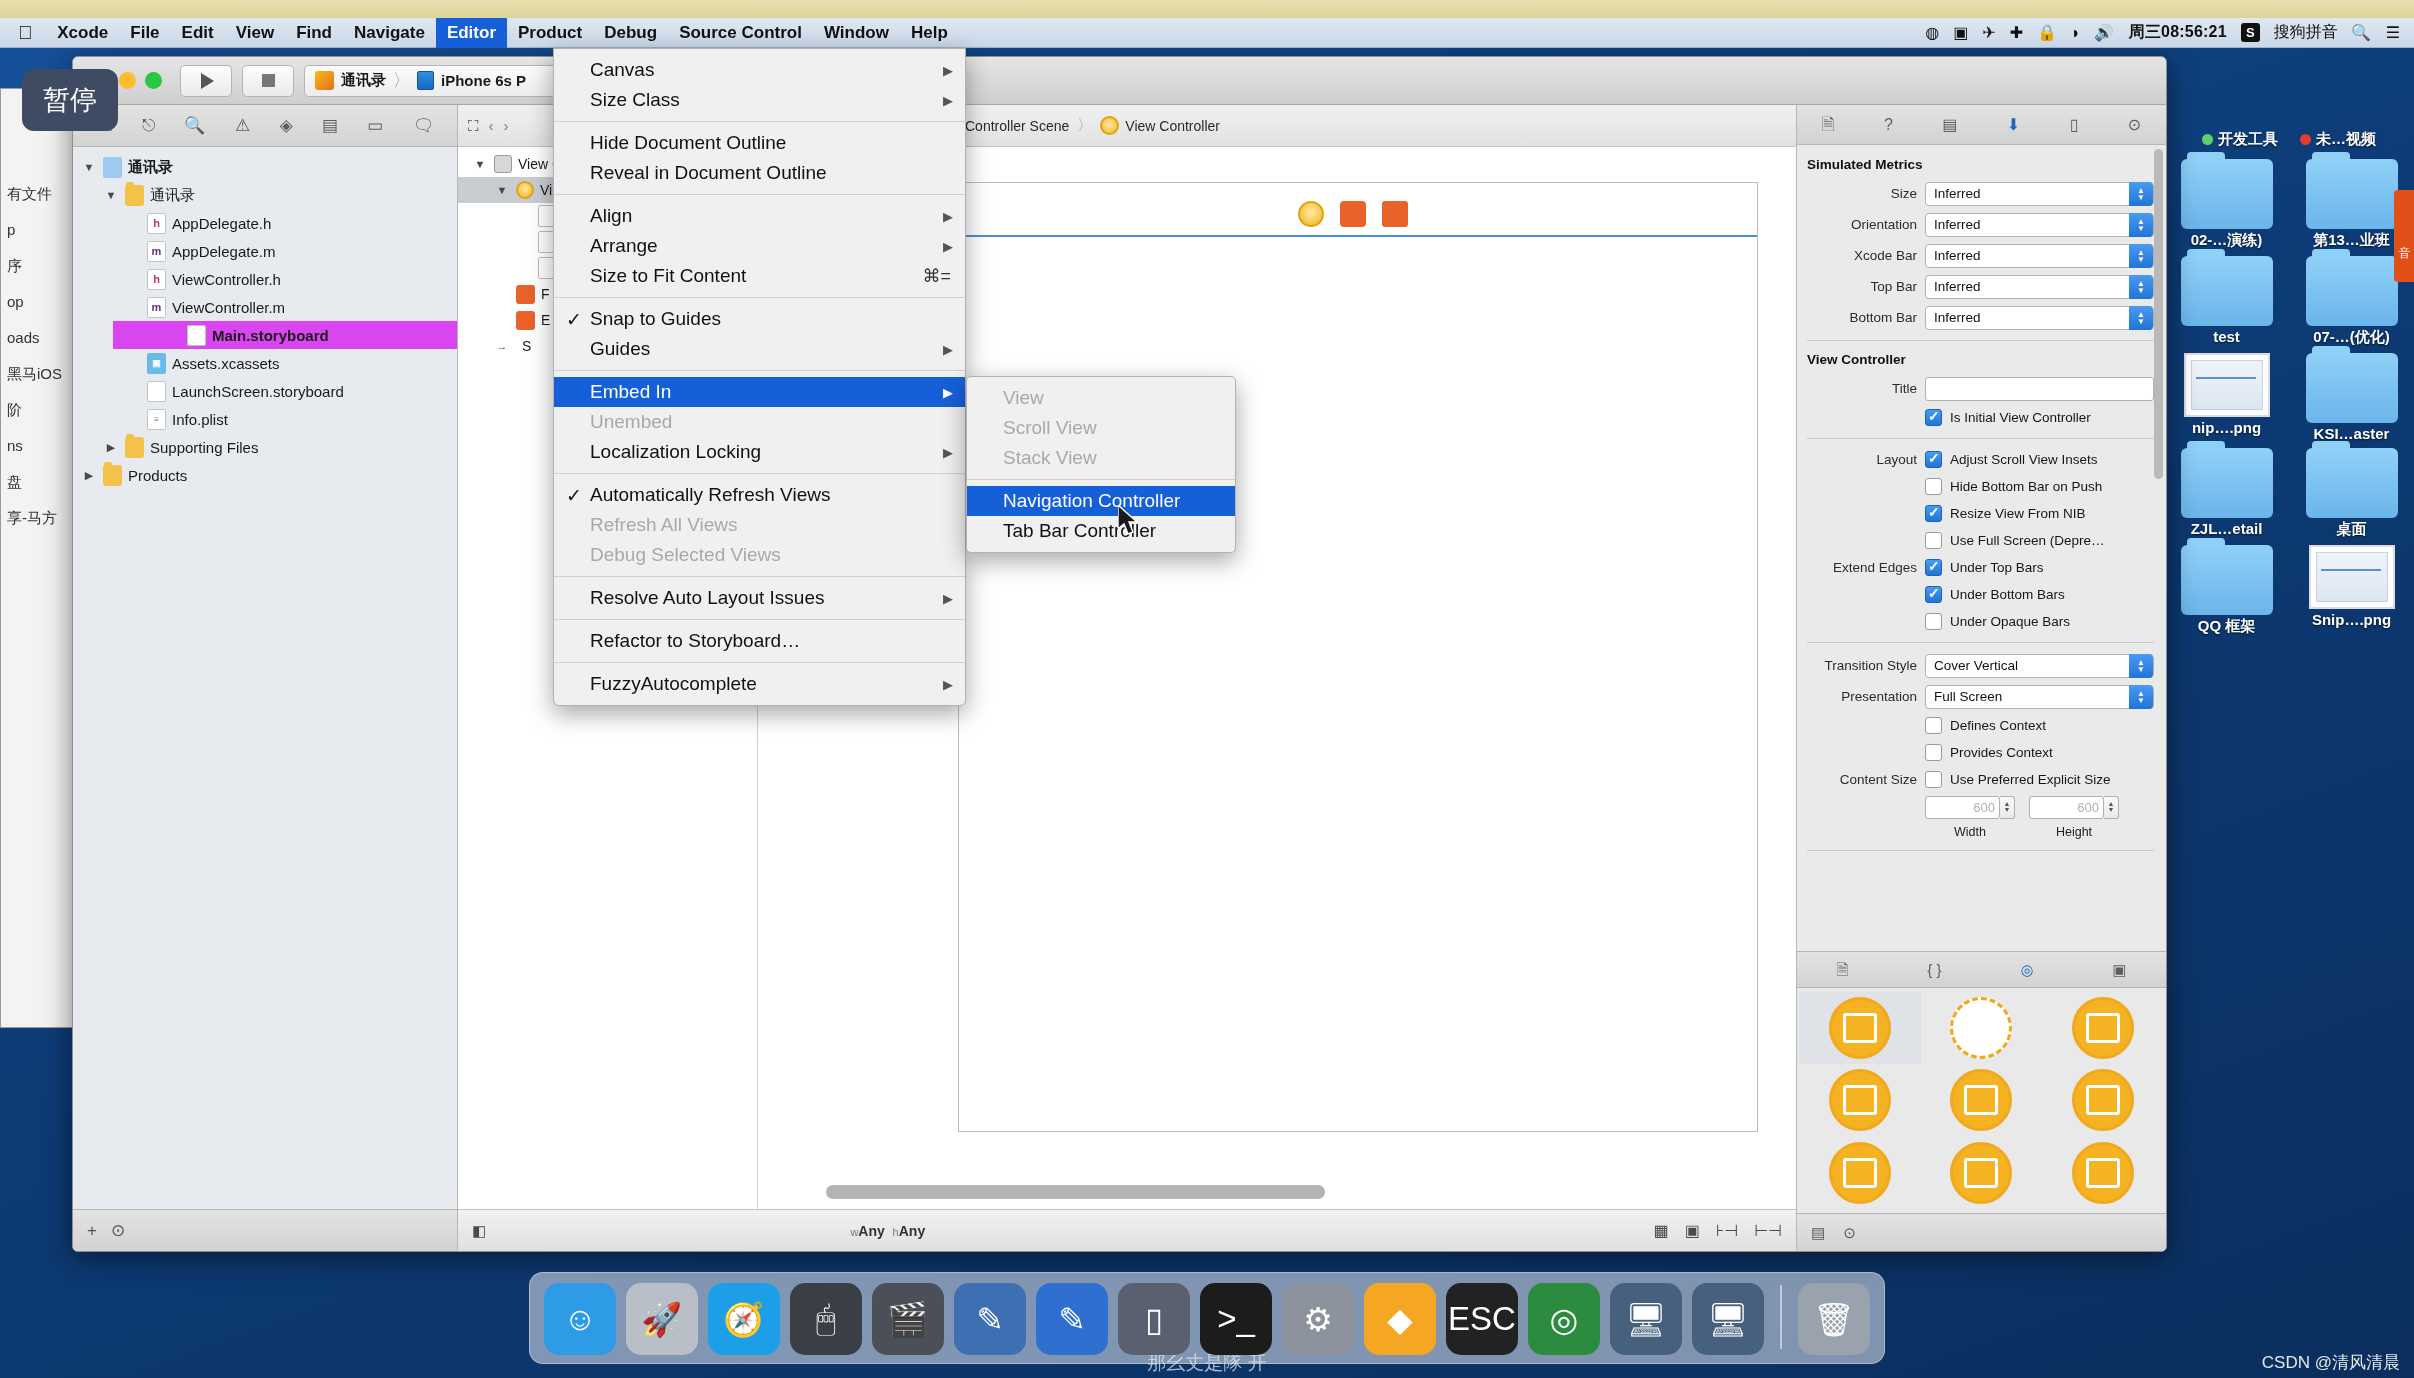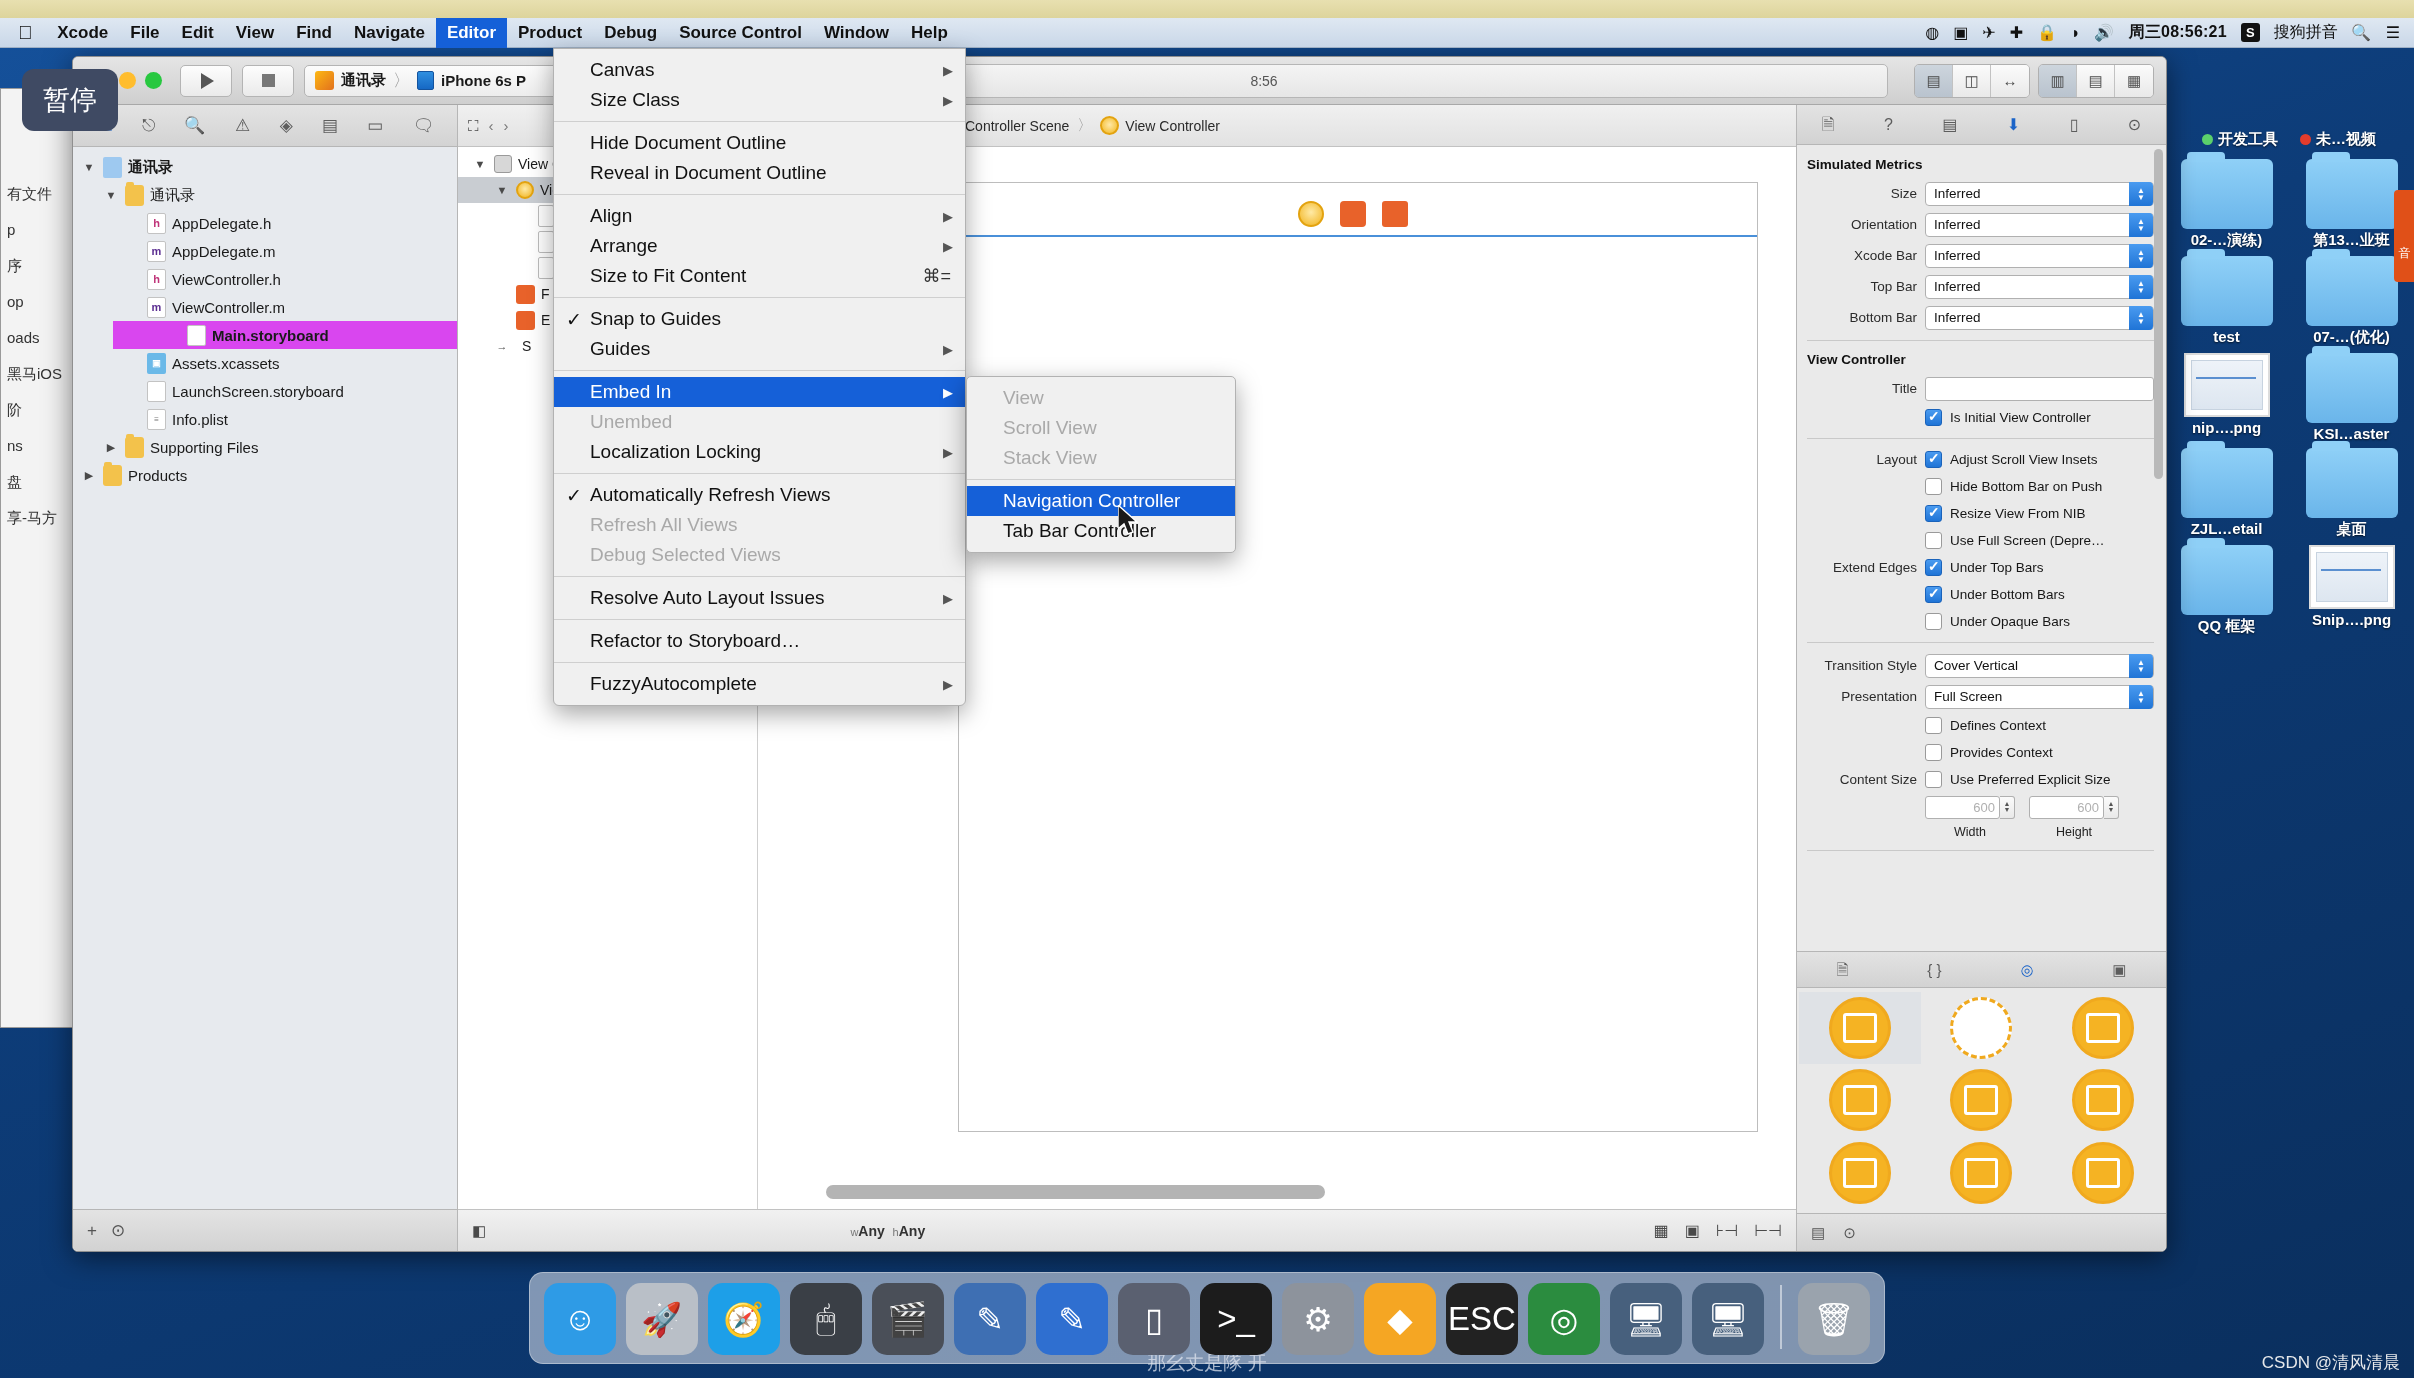--- a/index.html
+++ b/index.html
@@ -423,21 +423,20 @@
     <div class="tb-btn">
         <div class="sq"></div>
       </div>
     <div id="scheme">
       <span class="appicon"></span>
       <span>通讯录</span>
       <span class="scheme-sep">〉</span>
       <span class="devicon"></span>
       <span>iPhone 6s P</span>
     </div>
-    <div id="activity">8:56</div>
     <div class="tb-right">
       <div class="seg">
         <div class="on">
             <span class="glyph">▤</span>
           </div>
         <div>
             <span class="glyph">◫</span>
           </div>
         <div>
             <span class="glyph">↔</span>

